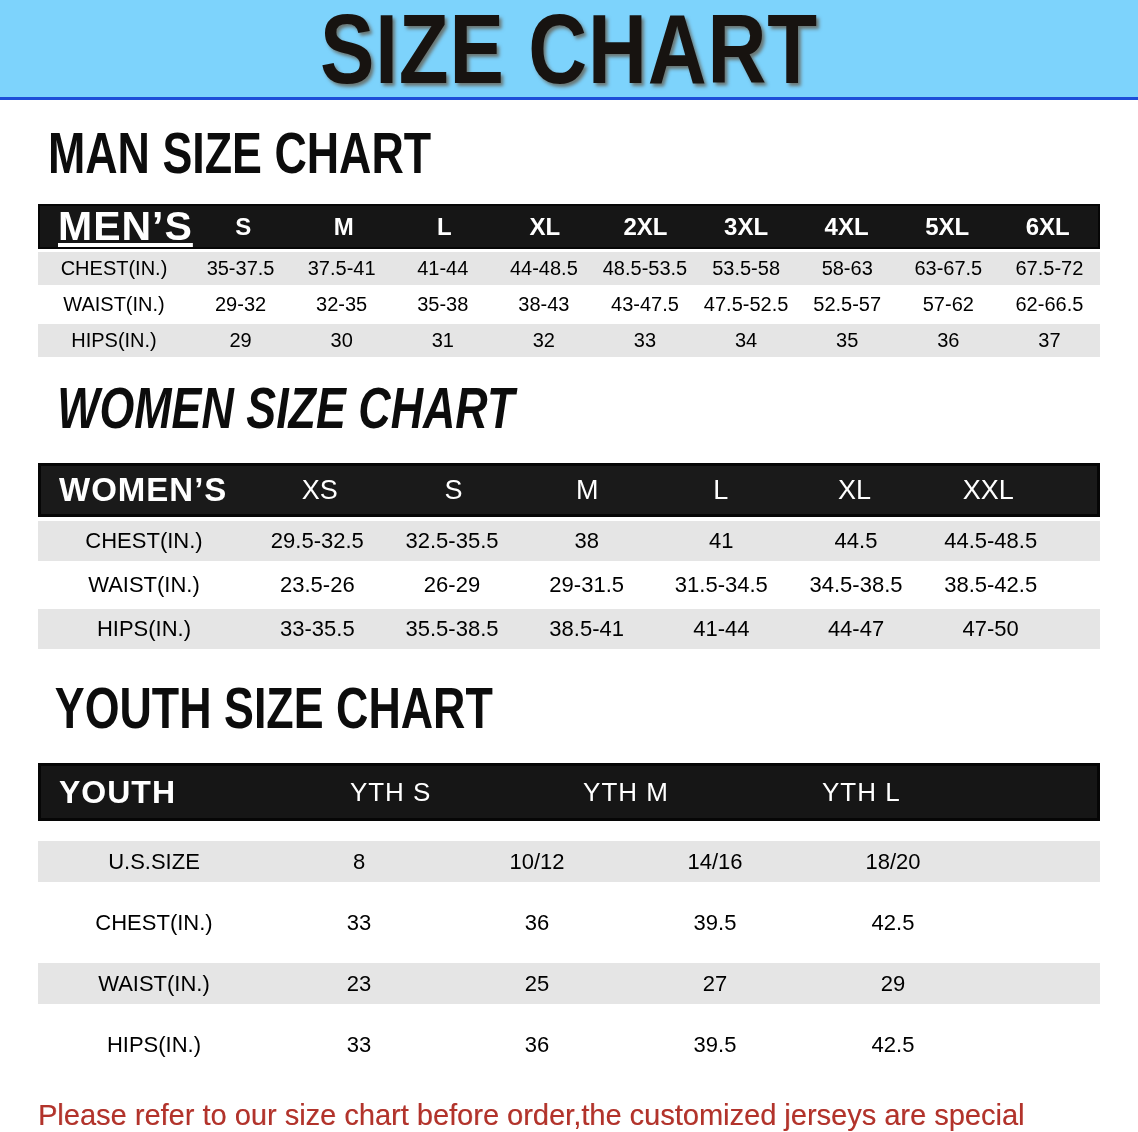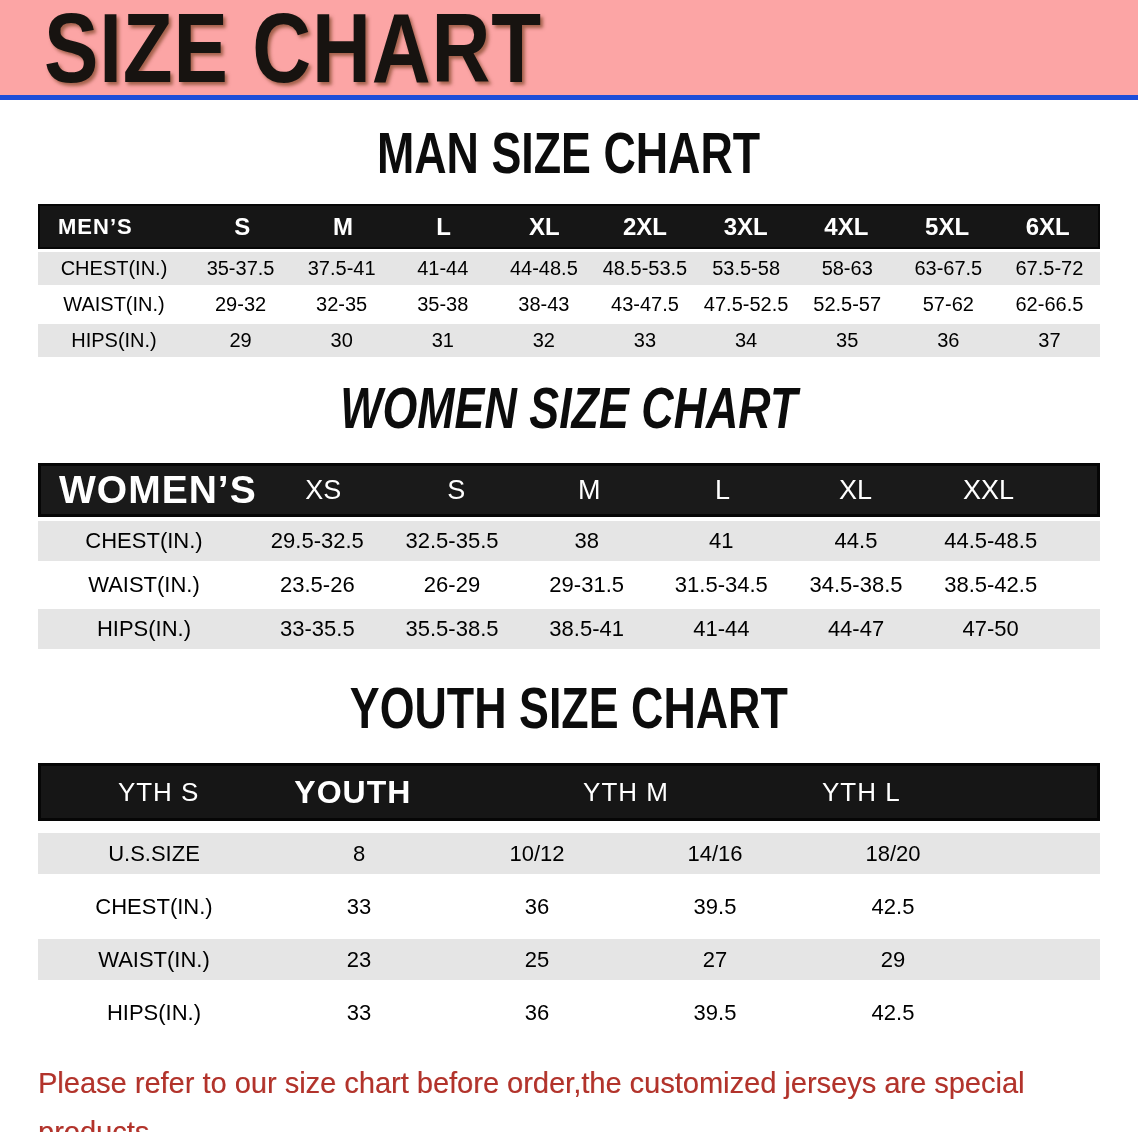--- a/index.html
+++ b/index.html
@@ -8,40 +8,40 @@
     width: 1138px;
     height: 1132px;
     background: #ffffff;
     font-family: "Liberation Sans", sans-serif;
     overflow: hidden;
   }
 
   
   .banner {
     height: 100px;
-    background: #fca5a5;
-    border-bottom: 5px solid #1d4ed8;
+    background: #7dd3fc;
+    border-bottom: 3px solid #1d4ed8;
     display: flex;
     align-items: center;
-    justify-content: flex-start;
+    justify-content: center;
   }
   .banner-title {
     font-size: 96px;
     font-weight: 900;
     color: #171310;
     letter-spacing: 1px;
     white-space: nowrap;
     transform: scale(0.85, 1.02);
     transform-origin: center;
     text-shadow: 3px 3px 4px rgba(90, 40, 0, 0.55);
     line-height: 1;
   }
 
   
-  .section-heading { text-align: center; line-height: 1; }
+  .section-heading { line-height: 1; }
   .section-heading span {
     display: inline-block;
     font-size: 56px;
     font-weight: 800;
     color: #0c0c0c;
     white-space: nowrap;
     transform: scale(0.80, 1.02);
     transform-origin: center;
     letter-spacing: 0px;
   }
@@ -71,46 +71,46 @@
   .cell { flex: 1 1 0; text-align: center; white-space: nowrap; }
   .thead .cell.label { text-align: left; padding-left: 18px; font-weight: 800; }
   .spacer { flex: 0 0 0; }
 
   
   .size-table.men .thead {
     height: 45px;
     background: #161616;
     border: 2px solid #060606;
   }
-  .size-table.men .thead .cell.label { font-size: 22px; letter-spacing: 1px; }
+  .size-table.men .thead .cell.label { font-size: 41px; letter-spacing: 1px; text-decoration: underline; }
   .size-table.men .thead .cell:not(.label) { font-size: 24px; font-weight: 700; }
   .size-table.men .trow { height: 33px; margin-top: 3px; font-size: 20px; }
   .size-table.men .cell.label { flex: 0 0 152px; }
 
   
   .size-table.women .thead {
     height: 54px;
     background: #1a1a1a;
     border: 3px solid #060606;
   }
-  .size-table.women .thead .cell.label { font-size: 39px; letter-spacing: 1px; }
+  .size-table.women .thead .cell.label { font-size: 33px; letter-spacing: 1px; }
   .size-table.women .thead .cell:not(.label) { font-size: 27px; font-weight: 500; }
   .size-table.women .trow { height: 40px; margin-top: 4px; font-size: 22px; }
   .size-table.women .cell.label { flex: 0 0 212px; }
   .size-table.women .spacer { flex: 0 0 42px; }
 
   
   .size-table.youth .thead {
     height: 58px;
     background: #161616;
     border: 3px solid #060606;
   }
   .size-table.youth .thead .cell.label { font-size: 32px; letter-spacing: 1px; }
   .size-table.youth .thead .cell:not(.label) { font-size: 26px; font-weight: 500; letter-spacing: 1px; }
-  .size-table.youth .trow { height: 41px; margin-top: 12px; font-size: 22px; }
+  .size-table.youth .trow { height: 41px; margin-top: 20px; font-size: 22px; }
   .size-table.youth .cell.label { flex: 0 0 232px; }
   .size-table.youth .spacer { flex: 0 0 118px; }
 
   
   .footer {
     margin: 26px 36px 0 38px;
     font-size: 29px;
     line-height: 1.7;
     color: #B2332B;
     text-shadow: 0.4px 0.4px 0 rgba(178, 51, 43, 0.45);
@@ -223,22 +223,22 @@
           <div class="cell">44-47</div>
           <div class="cell">47-50</div>
           <div class="spacer"></div>
         </div>
       </div>
     </section>
     <section class="section youth">
       <div class="section-heading"><span>YOUTH SIZE CHART</span></div>
       <div class="size-table youth">
         <div class="thead">
+          <div class="cell label">YOUTH</div>
           <div class="cell">YTH S</div>
-          <div class="cell label">YOUTH</div>
           <div class="cell">YTH M</div>
           <div class="cell">YTH L</div>
           <div class="spacer"></div>
         </div>
         <div class="trow even">
           <div class="cell label">U.S.SIZE</div>
           <div class="cell">8</div>
           <div class="cell">10/12</div>
           <div class="cell">14/16</div>
           <div class="cell">18/20</div>

